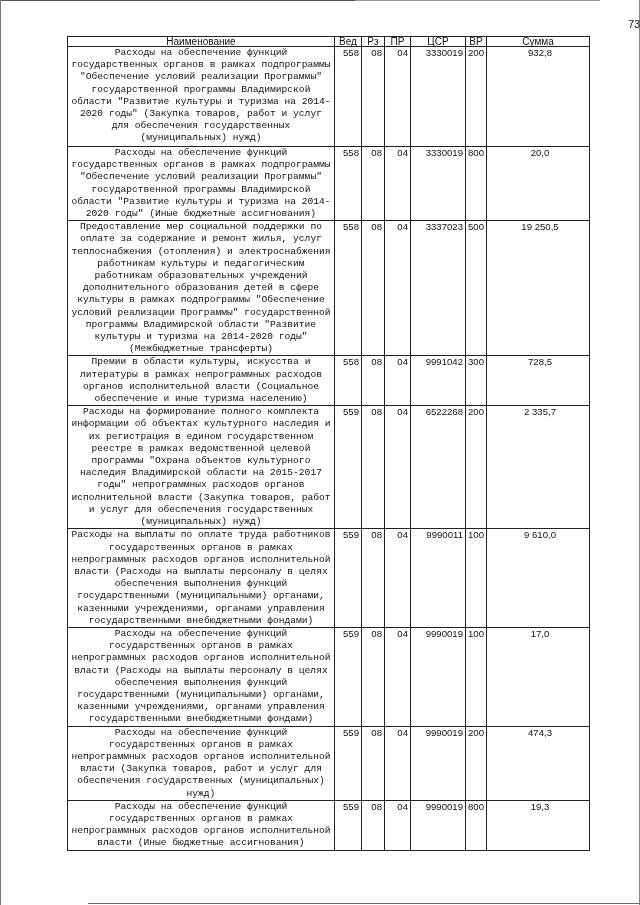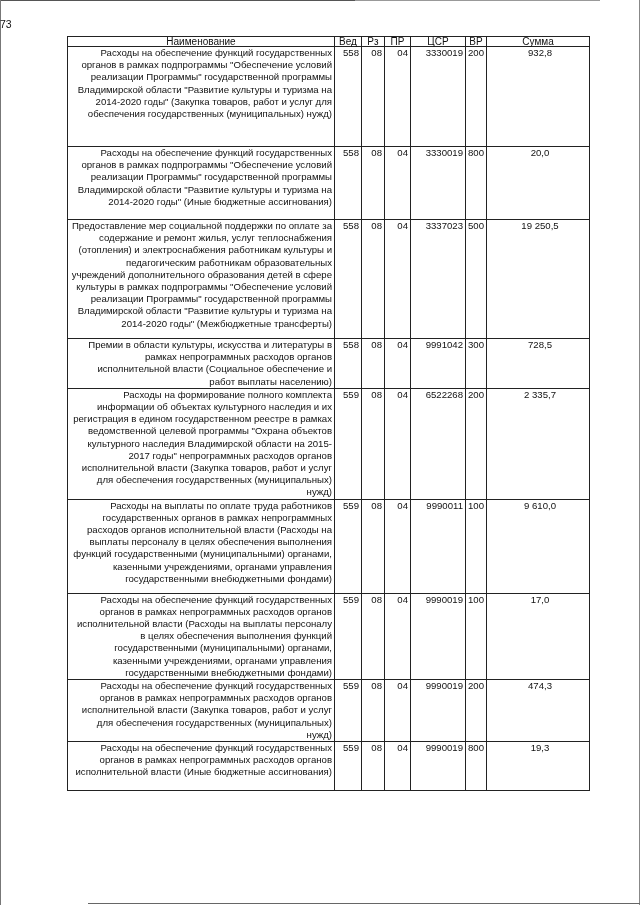--- a/index.html
+++ b/index.html
@@ -6,40 +6,40 @@
   body {
     width: 640px; height: 905px; background: #ffffff; position: relative; overflow: hidden;
     font-family: "Liberation Sans", sans-serif; color: #111;
   }
   .scan-top { position: absolute; left: 0; top: 0; width: 600px; height: 1px; background: #555; }
   .scan-top2 { position: absolute; left: 355px; top: 0; width: 245px; height: 1px; background: #999; }
   .scan-left { position: absolute; left: 0; top: 0; width: 1px; height: 905px; background: #777; }
   .scan-right { position: absolute; right: 0; top: 0; width: 1px; height: 905px; background: #888; }
   .scan-bottom { position: absolute; left: 88px; top: 903px; width: 552px; height: 1px; background: #666; }
   .page-number {
-    position: absolute; top: 18px; left: 0; width: 640px; text-align: left;
+    position: absolute; top: 18px; left: 0; width: 640px; text-align: right;
     font-size: 10.5px;
   }
   table.budget {
     position: absolute; left: 67px; top: 36px; width: 522px;
     border-collapse: collapse; table-layout: fixed;
     font-size: 9.6px; line-height: 12.2px;
   }
   table.budget col.c-name { width: 267px; }
   table.budget col.c-ved { width: 27px; }
   table.budget col.c-rz { width: 23px; }
   table.budget col.c-pr { width: 26px; }
   table.budget col.c-csr { width: 55px; }
   table.budget col.c-vr { width: 21px; }
   table.budget col.c-sum { width: 103px; }
   table.budget th, table.budget td {
     border: 1px solid #222; padding: 0 2px; vertical-align: top;
   }
   table.budget th { font-weight: normal; text-align: center; height: 9px; line-height: 9px; font-size: 10px; }
-  table.budget td.name { text-align: right; padding-left: 2px; }
+  table.budget td.name { text-align: center; padding-left: 2px; font-family: Liberation Mono, monospace; }
   table.budget td.num { text-align: right; }
   table.budget td.sum { text-align: center; padding-left: 6px; margin-top: 10px; }
   tr.bold td { font-weight: bold; }
   tr.r1 td { height: 99px; }
   tr.r2 td { height: 72px; }
   tr.r3 td { height: 118px; }
   tr.r4 td { height: 48px; }
   tr.r5 td { height: 33px; }
   tr.r6 td { height: 100px; }
   tr.r7 td { height: 93px; }
@@ -101,21 +101,21 @@
     <tr class="r3">
       <td class="name">Предоставление мер социальной поддержки по оплате за содержание и ремонт жилья, услуг теплоснабжения (отопления) и электроснабжения работникам культуры и педагогическим работникам образовательных учреждений дополнительного образования детей в сфере культуры в рамках подпрограммы "Обеспечение условий реализации Программы" государственной программы Владимирской области "Развитие культуры и туризма на 2014-2020 годы" (Межбюджетные трансферты)</td>
       <td class="num">558</td>
       <td class="num">08</td>
       <td class="num">04</td>
       <td class="num">3337023</td>
       <td class="num">500</td>
       <td class="sum">19 250,5</td>
     </tr>
     <tr class="r4">
-      <td class="name">Премии в области культуры, искусства и литературы в рамках непрограммных расходов органов исполнительной власти (Социальное обеспечение и работ выплаты населению)</td>
+      <td class="name">Премии в области культуры, искусства и литературы в рамках непрограммных расходов органов исполнительной власти (Социальное обеспечение и иные туризма населению)</td>
       <td class="num">558</td>
       <td class="num">08</td>
       <td class="num">04</td>
       <td class="num">9991042</td>
       <td class="num">300</td>
       <td class="sum">728,5</td>
     </tr>
     <tr class="r6">
       <td class="name">Расходы на формирование полного комплекта информации об объектах культурного наследия и их регистрация в едином государственном реестре в рамках ведомственной целевой программы "Охрана объектов культурного наследия Владимирской области на 2015-2017 годы" непрограммных расходов органов исполнительной власти (Закупка товаров, работ и услуг для обеспечения государственных (муниципальных) нужд)</td>
       <td class="num">559</td>

